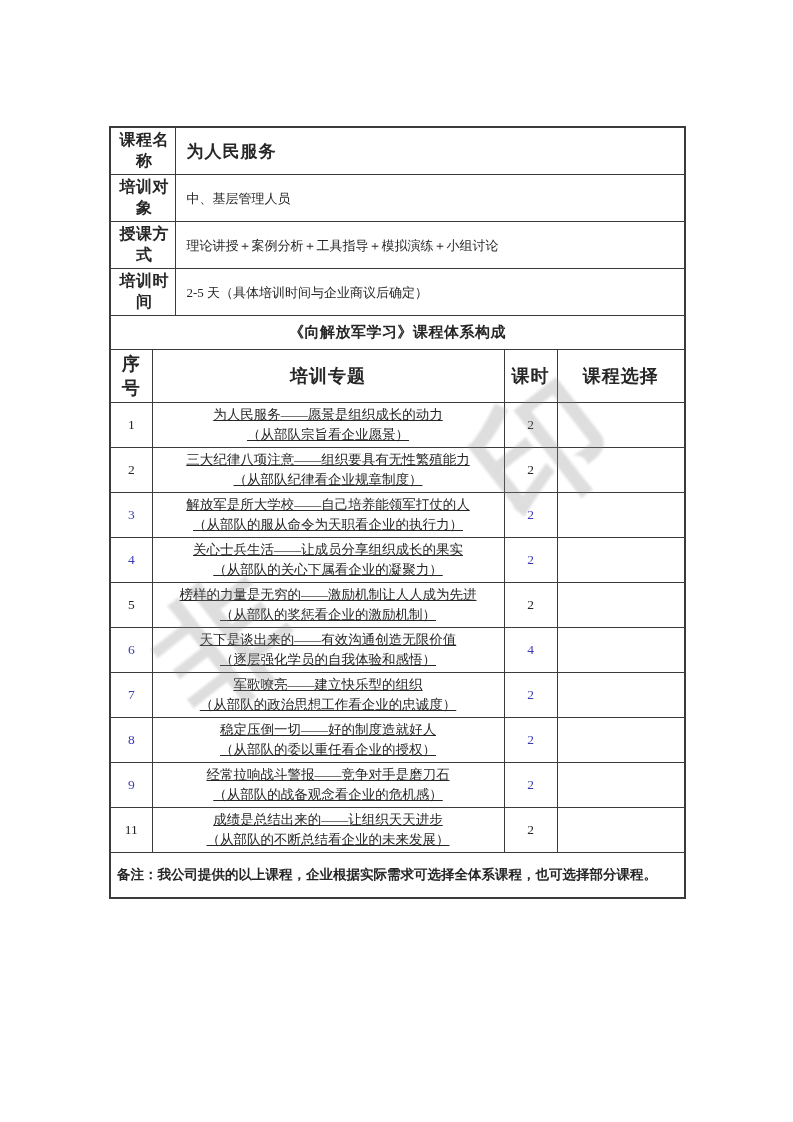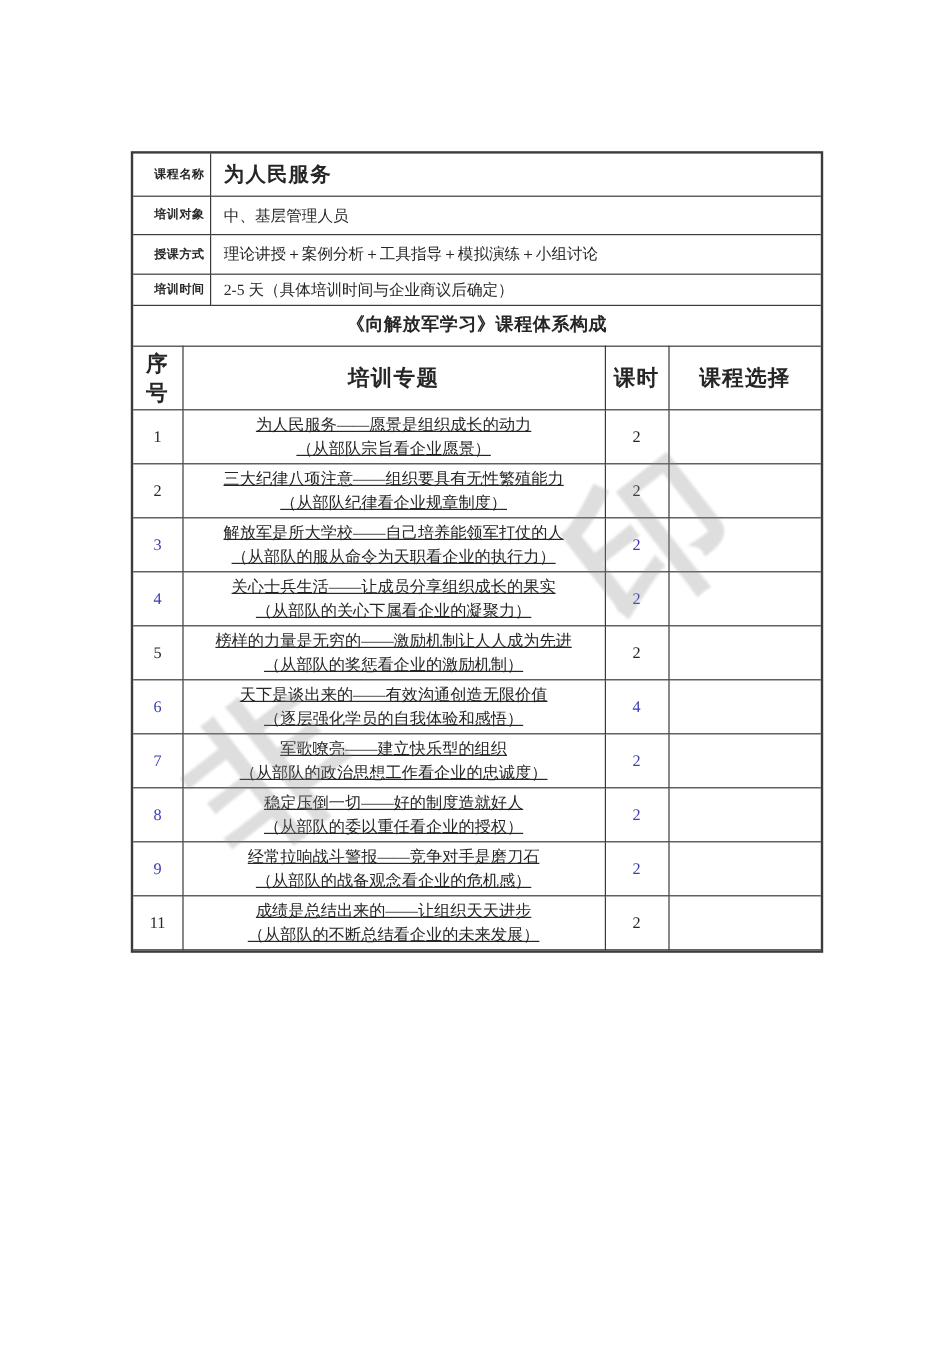--- a/index.html
+++ b/index.html
@@ -35,22 +35,22 @@
     padding: 2px 4px;
   }
   .inner-table tr > *:first-child { border-left: none; }
   .inner-table tr > *:last-child { border-right: none; }
   .info-table tr:first-child > * { border-top: none; }
 
   
   .info-table td.label {
     width: 64px;
     font-weight: bold;
-    font-size: 10px;
-    text-align: right;
+    font-size: 16px;
+    text-align: center;
     padding-left: 7px;
     letter-spacing: 0.5px;
   }
   .info-table td.value {
     font-size: 13px;
     text-align: left;
     padding-left: 11px;
     padding-right: 10px;
     text-align: justify;
     line-height: 19px;
@@ -265,14 +265,15 @@
     <td class="topic">
       <div>成绩是总结出来的——让组织天天进步</div>
       <div>（从部队的不断总结看企业的未来发展）</div>
     </td>
     <td class="hours">2</td>
     <td class="select"></td>
   </tr>
       </tbody>
   </table>
 
+  <div class="note">备注：我公司提供的以上课程，企业根据实际需求可选择全体系课程，也可选择部分课程。</div>
 
 </div>
 
 </body></html>

